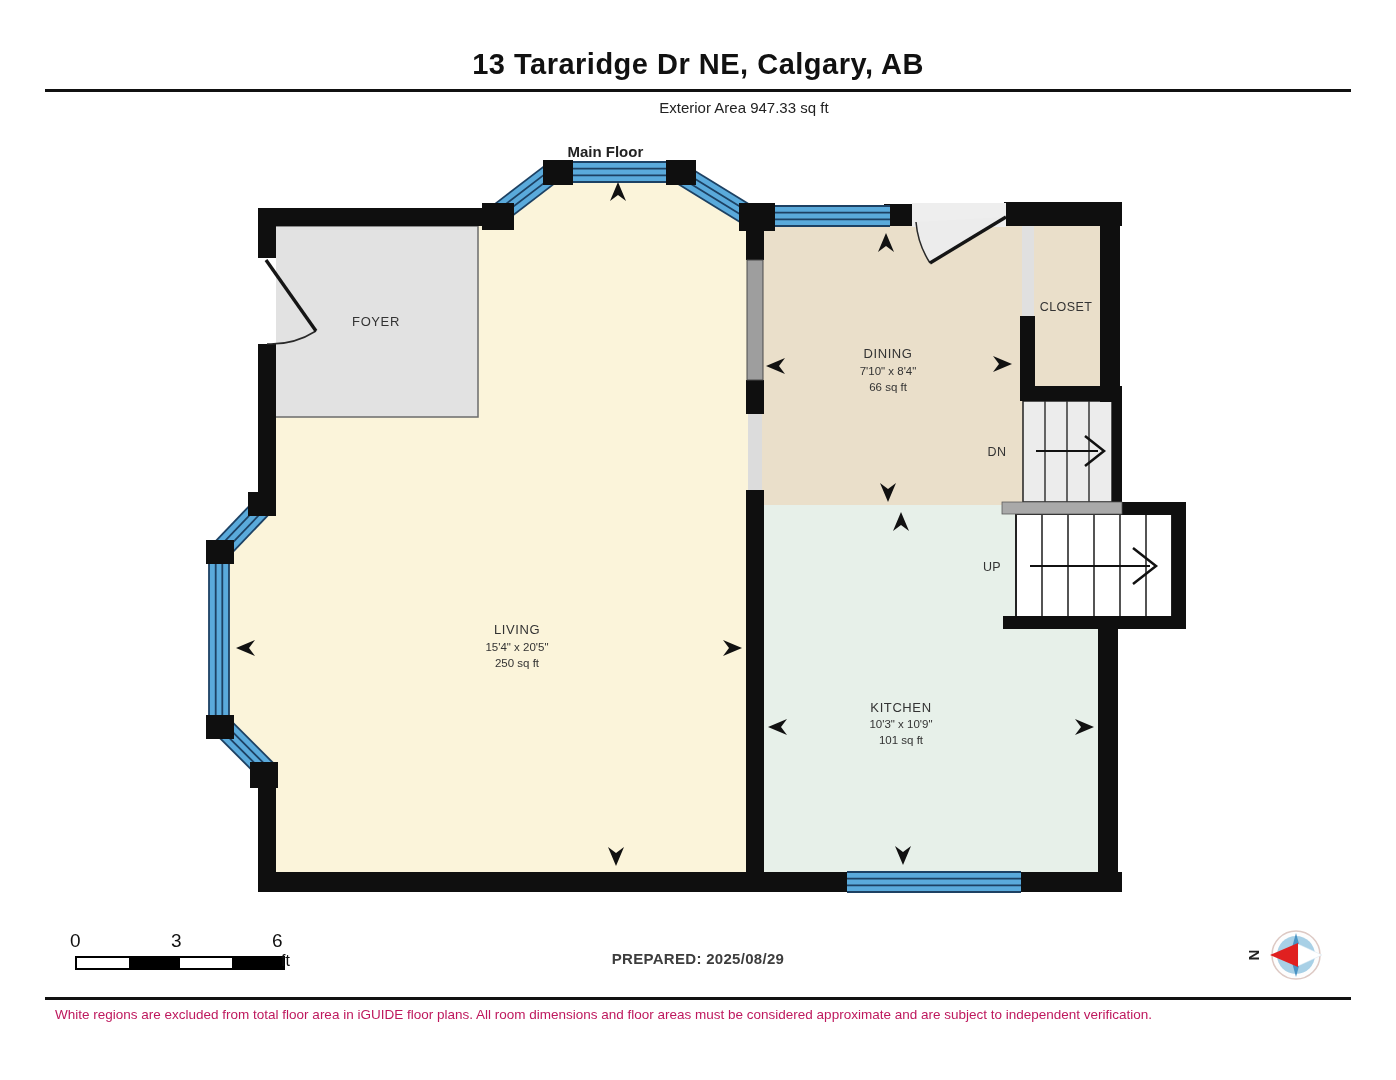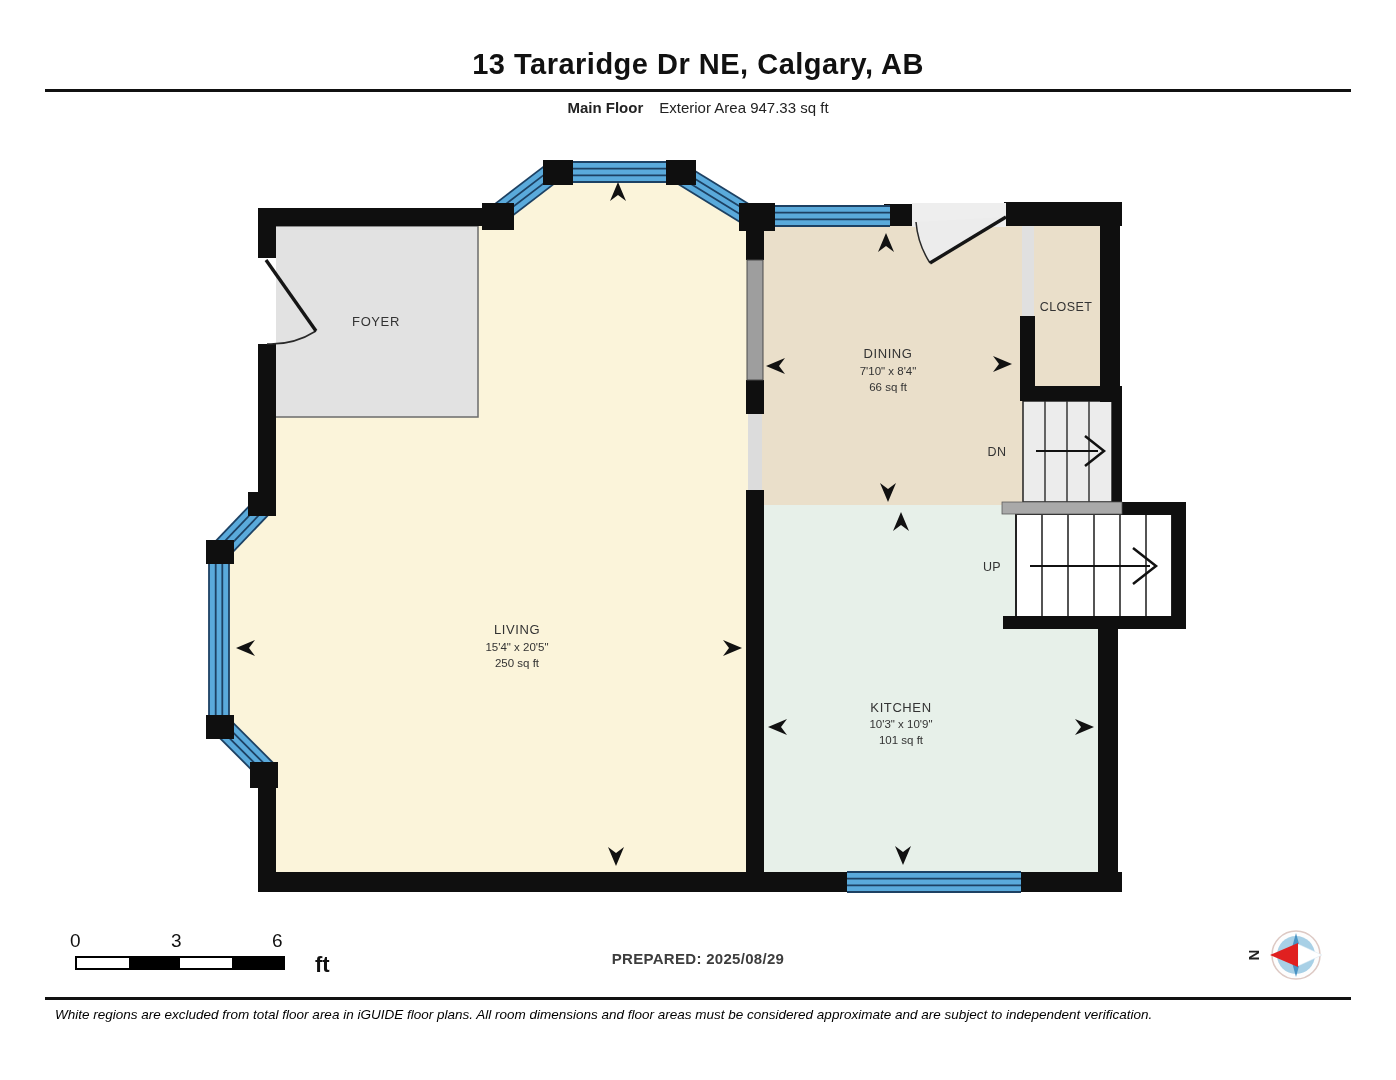--- a/index.html
+++ b/index.html
@@ -2,32 +2,32 @@
 <html><head>
 <meta charset="utf-8">
 <style>
   html,body{margin:0;padding:0;background:#ffffff;}
   body{width:1396px;height:1080px;position:relative;font-family:"Liberation Sans",sans-serif;overflow:hidden;}
   .page-title{position:absolute;top:48px;left:0;width:100%;text-align:center;font-size:29px;font-weight:bold;color:#111;letter-spacing:.5px;}
   .rule{position:absolute;left:45px;width:1306px;height:3px;background:#111;}
   .rule-top{top:89px;}
   .rule-bottom{top:997px;}
   .subtitle{position:absolute;top:99px;left:0;width:100%;display:flex;justify-content:center;gap:16px;font-size:15px;color:#222;}
-  .subtitle .floor{font-weight:bold;}
+  .subtitle .floor{font-weight:bold;margin-top:44px;}
   .plan-svg{position:absolute;top:0;left:0;}
   .scalebar{position:absolute;left:75px;top:930px;width:320px;height:50px;}
   .scalebar .tick{position:absolute;top:0;font-size:19px;color:#111;}
   .tick-0{left:-5px;} .tick-3{left:96px;} .tick-6{left:197px;}
   .bar{position:absolute;top:26px;left:0;width:206px;height:10px;border:2px solid #000;display:flex;}
   .bar .seg{height:100%;width:25%;}
   .seg.w{background:#fff;} .seg.b{background:#000;}
-  .scale-unit{position:absolute;left:240px;top:22px;font-size:22px;color:#111;font-weight:bold;}
+  .scale-unit{position:absolute;left:206px;top:22px;font-size:16px;color:#111;}
   .prepared{position:absolute;top:950px;left:0;width:100%;text-align:center;font-size:15px;font-weight:600;color:#3d3d3d;letter-spacing:.3px;}
   .compass{position:absolute;left:1240px;top:920px;}
-  .disclaimer{position:absolute;top:1007px;left:55px;font-size:13.5px;color:#000000;font-style:italic;}
+  .disclaimer{position:absolute;top:1007px;left:55px;font-size:13.5px;color:#be185d;}
   text{font-family:"Liberation Sans",sans-serif;}
   .room-name{font-size:13px;fill:#333;letter-spacing:.6px;}
   .room-dim{font-size:11.5px;fill:#333;}
   .small-label{font-size:12.5px;fill:#333;letter-spacing:.4px;}
 </style>
 </head>
 <body>
 
 <div class="page-title">13 Tararidge Dr NE, Calgary, AB</div>
 <div class="rule rule-top"></div>

